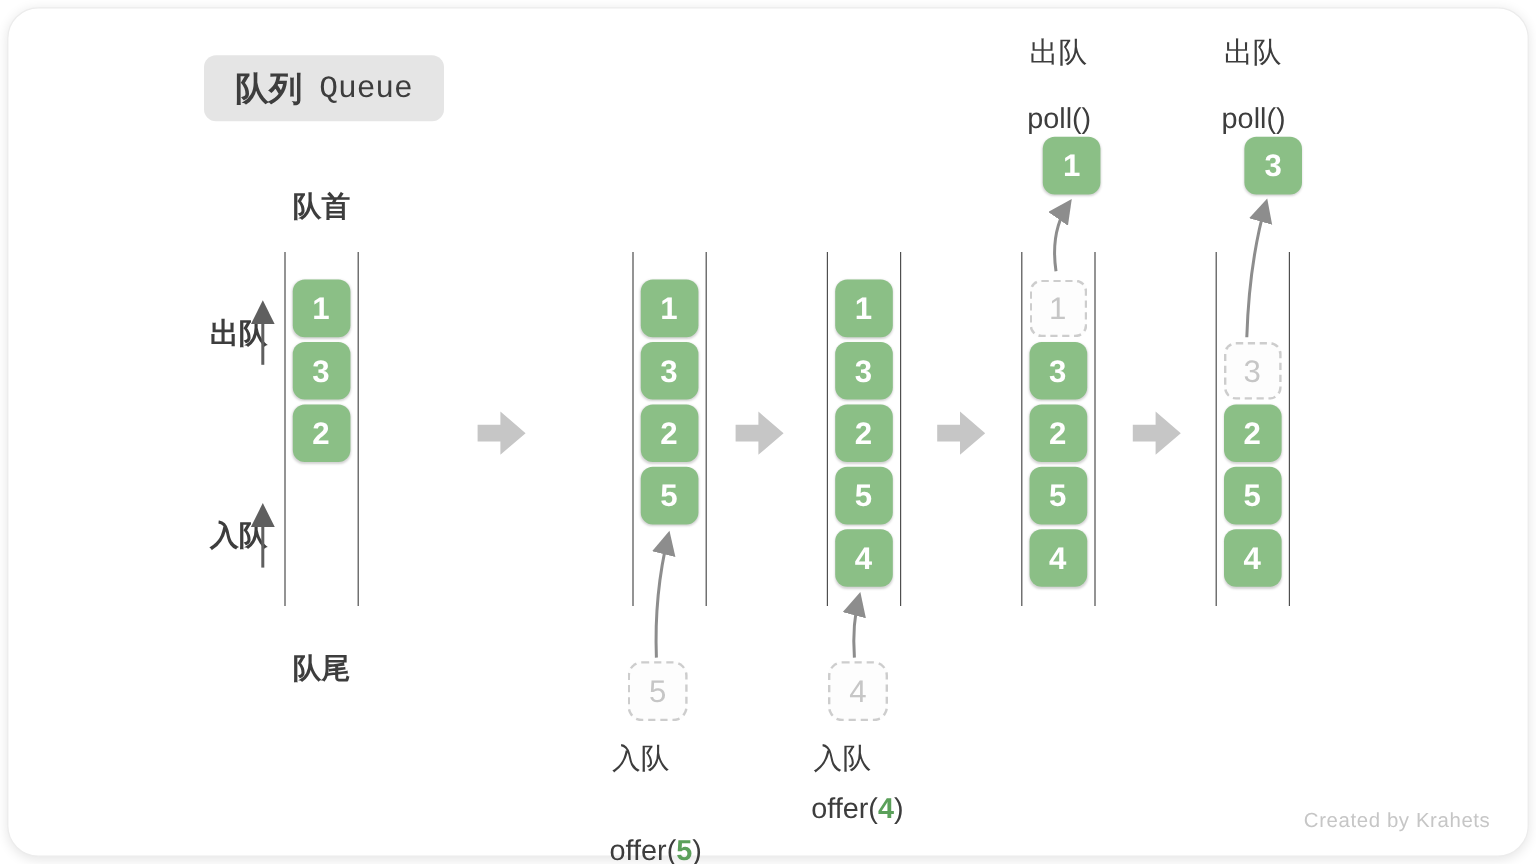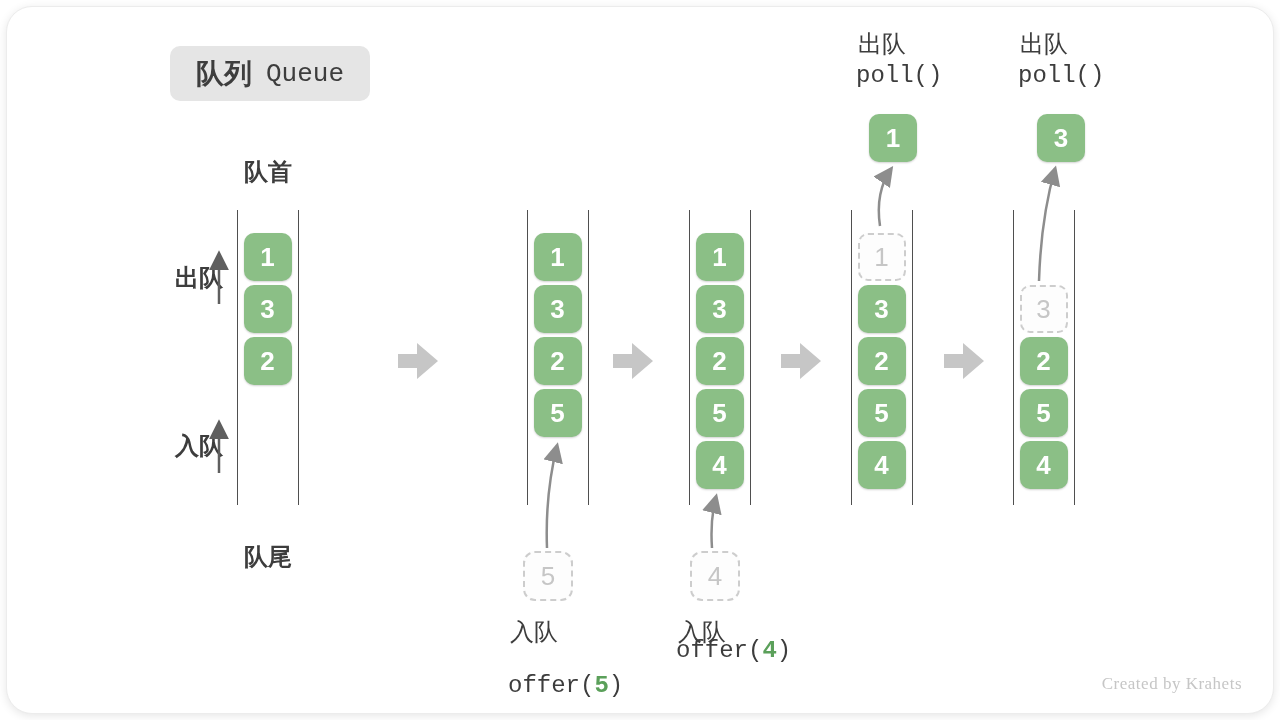--- a/index.html
+++ b/index.html
@@ -18,21 +18,21 @@
     display: flex; align-items: center; gap: 14px; padding: 0 26px;
     background: var(--badge-bg, #e5e5e5); border-radius: 10px;
   }
   .badge .zh { font-size: 28px; font-weight: 700; color: var(--text-dark, #3a3a3a); }
   .badge .en { font-family: Liberation Mono, monospace; font-size: 26px; color: var(--text-dark, #3a3a3a); }
 
   .lbl { position: absolute; color: var(--text-dark, #3d3d3d); white-space: nowrap; }
   .lbl.bold { font-weight: 700; font-size: 24px; }
   .lbl.center { transform: translateX(-50%); }
   .lbl.op-zh { font-size: 24px; font-weight: 500; }
-  .code { position: absolute; font-family: Liberation Mono, monospace; font-size: 24px; color: var(--text-dark, #3d3d3d); white-space: nowrap; }
+  .code { position: absolute; font-family: Liberation Sans, sans-serif; font-size: 24px; color: var(--text-dark, #3d3d3d); white-space: nowrap; margin-top: 24px; }
   .code .arg { color: var(--accent-green, #5ba05a); font-weight: 700; }
 
   .queue {
     position: absolute; top: 210px; width: 62px; height: 295px;
     border-left: 1.5px solid var(--wall, #4f4f4f);
     border-right: 1.5px solid var(--wall, #4f4f4f);
   }
   .q1 { left: 237px; } .q2 { left: 527px; } .q3 { left: 689px; } .q4 { left: 851px; } .q5 { left: 1013px; }
 
   .cell {
@@ -56,21 +56,21 @@
     display: flex; align-items: center; justify-content: center; font-size: 26px;
   }
 
   .overlay { position: absolute; left: 0; top: 0; width: 1280px; height: 720px; pointer-events: none; }
   .curve { fill: none; stroke: #8d8d8d; stroke-width: 2.5; }
   .side-arrow { fill: none; stroke: #5f5f5f; stroke-width: 2.5; }
   .block-arrow { fill: #c6c6c6; }
 
   .watermark {
     position: absolute; right: 38px; top: 674px;
-    font-family: Liberation Serif, serif; font-size: 17px;
+    font-family: Liberation Sans, sans-serif; font-size: 17px;
     color: var(--watermark, #c6c6c6); letter-spacing: 0.5px;
   }
 </style>
 </head>
 <body>
 
 <div class="card"></div>
 
 <div class="badge">
   <span class="zh">队列</span>

